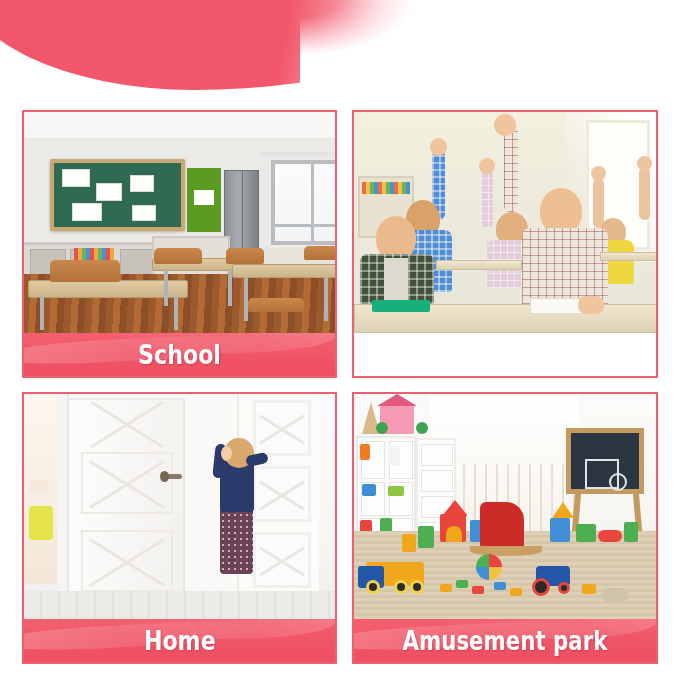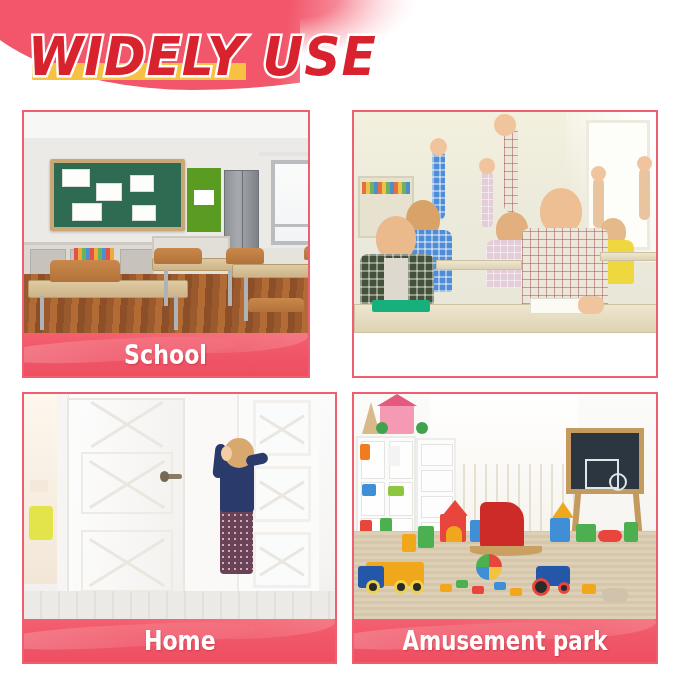--- a/index.html
+++ b/index.html
@@ -48,21 +48,21 @@
     transform: scaleX(0.93); transform-origin: left top;
   }
 
   
   .panel {
     position: absolute;
     border: 2px solid #ef5f72;
     background: #fff;
     overflow: hidden;
   }
-  .panel.tl { left: 22px;  top: 110px; width: 288px; height: 268px; }
+  .panel.tl { left: 22px;  top: 110px; width: 315px; height: 268px; }
   .panel.tr { left: 352px; top: 110px; width: 306px; height: 268px; }
   .panel.bl { left: 22px;  top: 392px; width: 315px; height: 272px; }
   .panel.br { left: 352px; top: 392px; width: 306px; height: 272px; }
 
   .photo { position: absolute; left: 0; top: 0; right: 0; height: 221px; overflow: hidden; background:#ddd; }
   .panel.bl .photo, .panel.br .photo { height: 225px; }
 
   .label-band {
     position: absolute; left: 0; right: 0; bottom: 0;
     background: linear-gradient(180deg, #f4606f 0%, #ef5567 55%, #ee4f61 100%);
@@ -226,24 +226,20 @@
 <body>
 
 <div class="page">
 
   <div class="banner-wrap">
     <div class="banner-blob"></div>
     <div class="banner-fade"></div>
     <div class="banner-fade2"></div>
   </div>
 
-  <div class="title-block">
-    <div class="title-underline"></div>
-    <div class="title-text">WIDELY USE</div>
-  </div>
 
   <div class="panel tl">
     <div class="photo ph-classroom">
       <div class="cr-ceiling"></div>
       <div class="cr-wall"></div>
       <div class="cr-rail"></div>
       <div class="cr-board">
         <div class="pg" style="left:8px;top:6px;width:28px;height:18px"></div>
         <div class="pg" style="left:42px;top:20px;width:26px;height:18px"></div>
         <div class="pg" style="left:76px;top:12px;width:24px;height:17px"></div>

